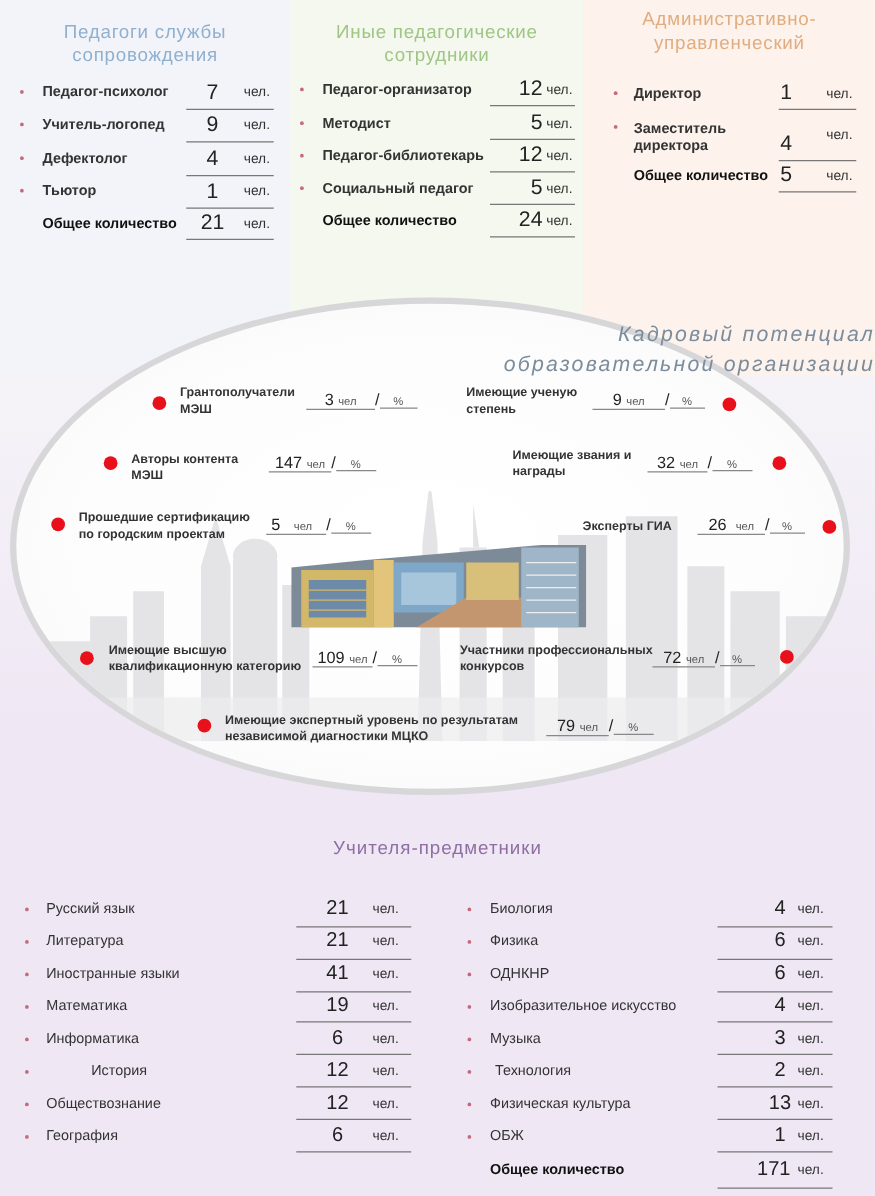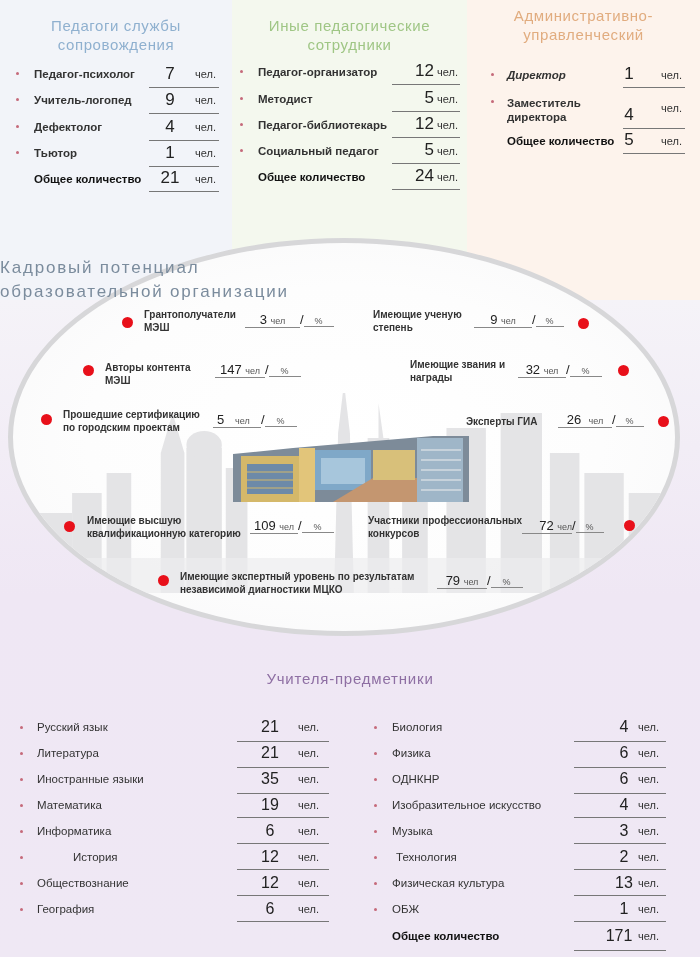--- a/index.html
+++ b/index.html
@@ -50,22 +50,22 @@
     position: absolute; left: 8px; top: 238px; width: 672px; height: 398px;
     border-radius: 50%;
     background: radial-gradient(ellipse at center, #ffffff 0%, #fdfdfd 55%, #f7f7f8 100%);
     border: 5px solid #d7d7d9;
     overflow: hidden;
   }
   .skyline {
     position: absolute; left: 0; top: 150px; width: 100%; height: 200px;
   }
   .main-title {
-    position: absolute; left: 0; width: 700px; text-align: left;
-    color: #7b8c9d; font-size: 17px; letter-spacing: 1.8px; line-height: 24px;
+    position: absolute; left: 0; width: 700px; text-align: right;
+    color: #7b8c9d; font-size: 17px; letter-spacing: 1.8px; line-height: 24px; font-style: italic;
   }
   .stat {
     position: absolute; font-size: 10px; font-weight: bold; color: #333; line-height: 13px;
   }
   .dot {
     position: absolute; width: 11px; height: 11px; border-radius: 50%; background: #e8101a;
   }
   .fill {
     position: absolute; font-size: 13px; color: #222; white-space: nowrap;
   }
@@ -181,21 +181,21 @@
 </section>
 
 <section class="col col-orange">
   <div class="col-title">
     <div>Административно-</div>
     <div>управленческий</div>
   </div>
 
   <div class="row" style="left:24px;top:69px;">
     <span class="bullet"></span>
-    <span class="label" style="left:16px;font-style:italic;">Директор</span>
+    <span class="label" style="left:16px;">Директор</span>
     <span class="num" style="left:114px;width:48px;text-align:center;top:-5px;">1</span>
     <span class="unit" style="left:170px;">чел.</span>
     <span class="line" style="left:132px;top:18px;width:62px;"></span>
   </div>
   <div class="row" style="left:24px;top:96px;">
     <span class="bullet"></span>
     <span class="label" style="left:16px;line-height:14px;">
       <span>Заместитель</span><br>
       <span>директора</span>
     </span>
@@ -325,21 +325,21 @@
 </div>
 <div class="fill" style="left:250px;top:518px;">
   <span class="ul" style="width:48px;"><span>109</span> <span class="u">чел</span></span><span>/</span><span class="ul u" style="width:32px;">%</span>
 </div>
 
 <div class="stat" style="left:368px;top:514px;">
   <div>Участники профессиональных</div>
   <div>конкурсов</div>
 </div>
 <div class="fill" style="left:522px;top:518px;">
-  <span class="ul" style="width:50px;text-align:right;"><span>72</span> <span class="u">чел</span></span><span>/</span><span class="ul u" style="width:28px;">%</span>
+  <span class="ul" style="width:50px;"><span>72</span> <span class="u">чел</span></span><span>/</span><span class="ul u" style="width:28px;">%</span>
 </div>
 <span class="dot" style="left:624px;top:520px;"></span>
 
 <span class="dot" style="left:158px;top:575px;"></span>
 <div class="stat" style="left:180px;top:570px;">
   <div>Имеющие экспертный уровень по результатам</div>
   <div>независимой диагностики МЦКО</div>
 </div>
 <div class="fill" style="left:437px;top:573px;">
   <span class="ul" style="width:50px;"><span>79</span> <span class="u">чел</span></span><span>/</span><span class="ul u" style="width:32px;">%</span>
@@ -357,21 +357,21 @@
 <div class="srow" style="left:20px;top:747px;">
   <span class="bullet"></span>
   <span class="label" style="left:17px;">Литература</span>
   <span class="num" style="left:225px;">21</span>
   <span class="unit" style="left:278px;">чел.</span>
   <span class="line" style="left:217px;top:20px;width:92px;"></span>
 </div>
 <div class="srow" style="left:20px;top:773px;">
   <span class="bullet"></span>
   <span class="label" style="left:17px;">Иностранные языки</span>
-  <span class="num" style="left:225px;">35</span>
+  <span class="num" style="left:225px;">41</span>
   <span class="unit" style="left:278px;">чел.</span>
   <span class="line" style="left:217px;top:20px;width:92px;"></span>
 </div>
 <div class="srow" style="left:20px;top:799px;">
   <span class="bullet"></span>
   <span class="label" style="left:17px;">Математика</span>
   <span class="num" style="left:225px;">19</span>
   <span class="unit" style="left:278px;">чел.</span>
   <span class="line" style="left:217px;top:18px;width:92px;"></span>
 </div>

